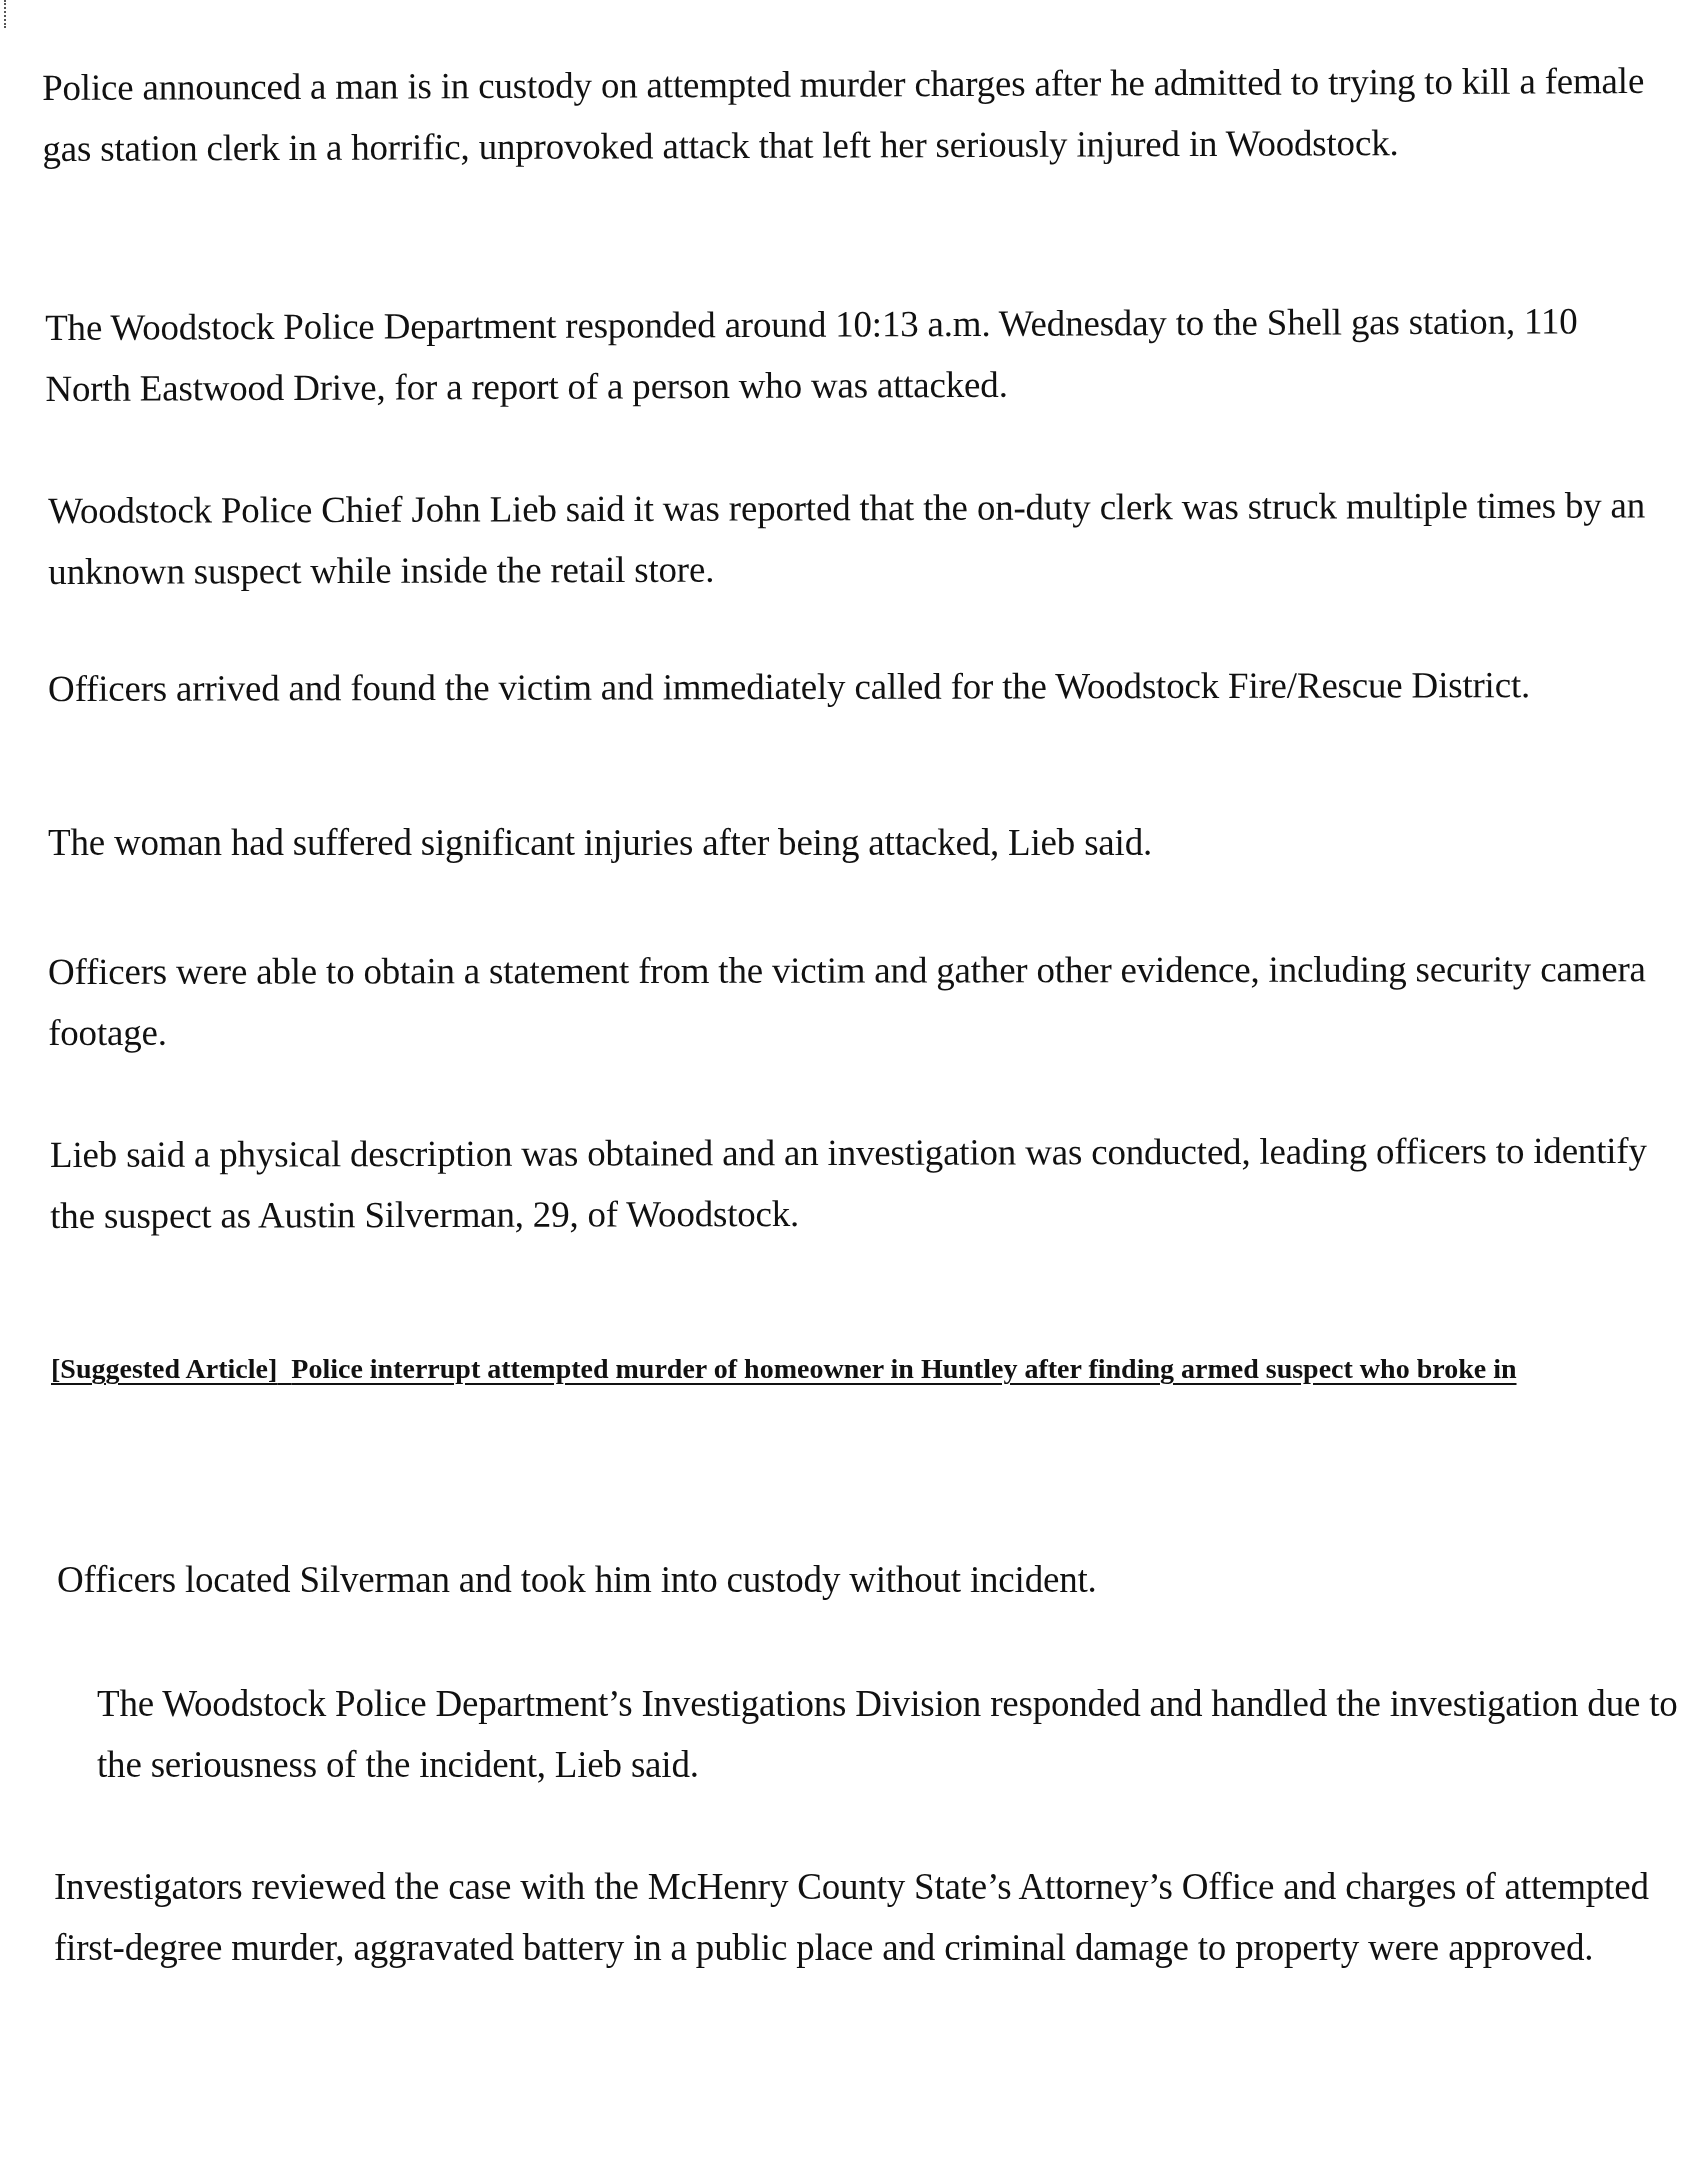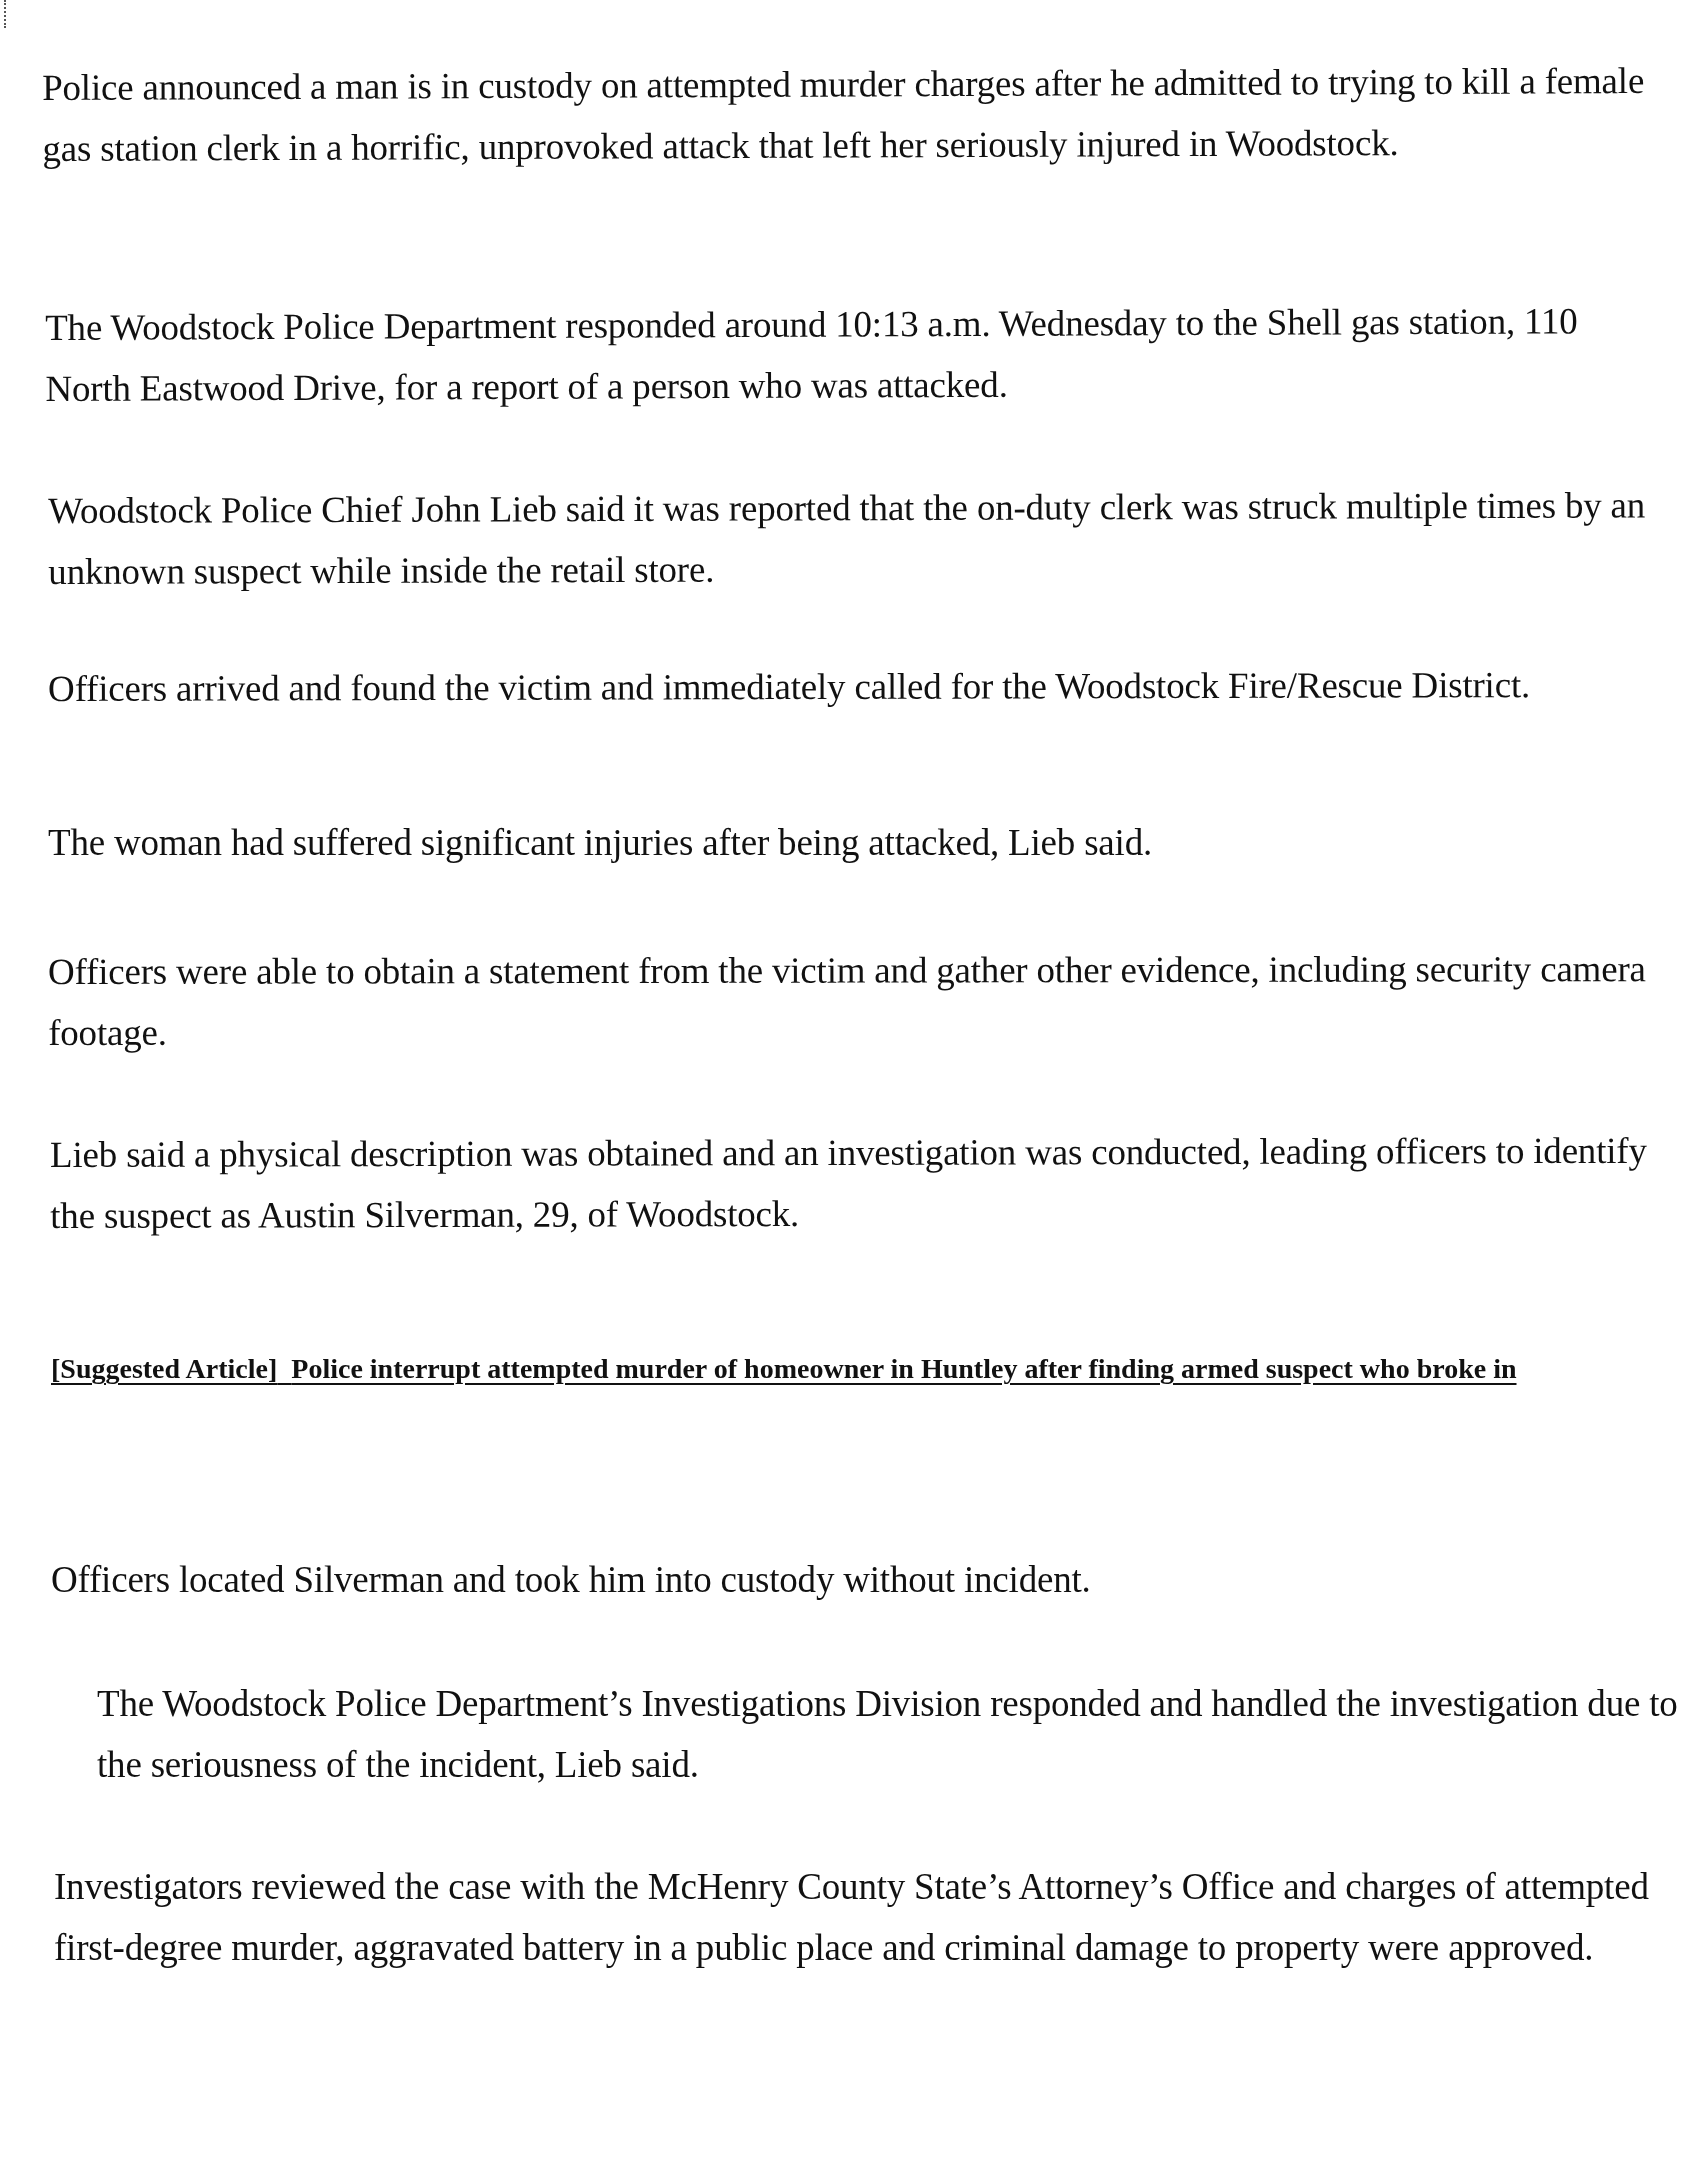--- a/index.html
+++ b/index.html
@@ -44,21 +44,21 @@
       cursor: pointer;
     }
     .p1 { left: 42px; top: 57px;  width: 1604px; transform: rotate(-0.25deg); transform-origin: left top; }
     .p2 { left: 45px; top: 297px; width: 1604px; transform: rotate(-0.25deg); transform-origin: left top; }
     .p3 { left: 48px; top: 480px; width: 1604px; transform: rotate(-0.2deg); transform-origin: left top; }
     .p4 { left: 48px; top: 658px; width: 1604px; transform: rotate(-0.15deg); transform-origin: left top; }
     .p5 { left: 48px; top: 812px; width: 1604px; }
     .p6 { left: 48px; top: 941px; width: 1604px; transform: rotate(-0.1deg); transform-origin: left top; }
     .p7 { left: 50px; top: 1124px; width: 1604px; transform: rotate(-0.15deg); transform-origin: left top; }
     .sa { left: 51px; top: 1341px; width: 1584px; }
-    .p8 { left: 51px; top: 1549px; width: 1604px; }
+    .p8 { left: 57px; top: 1549px; width: 1604px; }
     .p9 { left: 54px; top: 1673px; width: 1604px; margin-left: 43px; }
     .p10 { left: 54px; top: 1856px; width: 1604px; }
   </style>
 </head>
 <body>
 
 <div class="page-edge"></div>
 
 <main>
   <p class="para p1">Police announced a man is in custody on attempted murder charges after he admitted to trying to kill a female gas station clerk in a horrific, unprovoked attack that left her seriously injured in Woodstock.</p>

